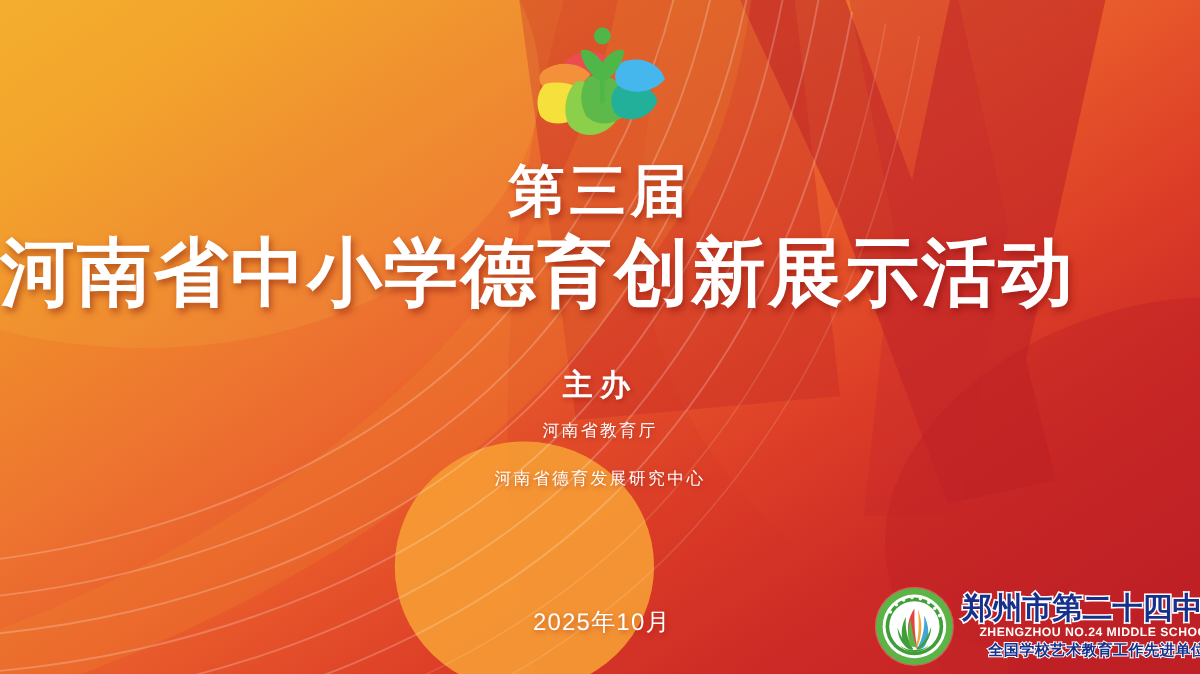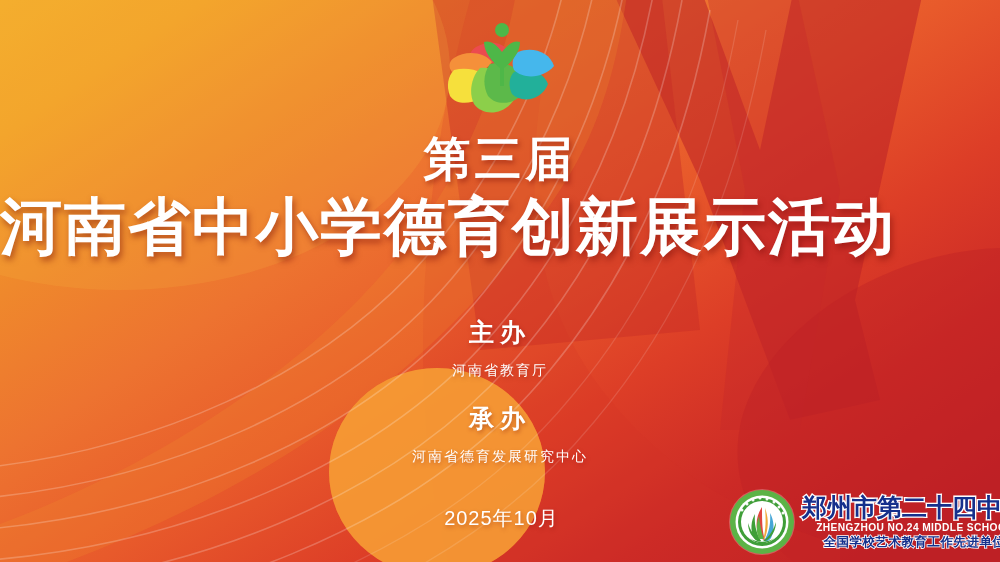--- a/index.html
+++ b/index.html
@@ -72,21 +72,21 @@
     position: absolute;
     top: 300px;
     left: 0; right: 0;
     text-align: center;
     color: #ffffff;
   }
   .org-role {
     font-size: 25px;
     font-weight: bold;
     letter-spacing: 6px;
-    margin: 16px 0 13px 0;
+    margin: 4px 0 13px 0;
     text-shadow: 1px 2px 4px rgba(120,12,8,0.4);
   }
   .org-name {
     font-size: 14px;
     font-weight: normal;
     letter-spacing: 2px;
     margin: 0 0 22px 0;
     text-shadow: 1px 2px 4px rgba(120,12,8,0.35);
   }
   .org-name.last { margin-bottom: 0; }
@@ -238,21 +238,20 @@
 
   <div class="content">
 
     <div class="subtitle-top">第三届</div>
 
     <div class="main-title">河南省中小学德育创新展示活动</div>
 
     <div class="org-block">
       <div class="org-role">主办</div>
       <div class="org-name">河南省教育厅</div>
-      <div class="org-role">承办</div>
       <div class="org-name last">河南省德育发展研究中心</div>
     </div>
 
     <div class="date-line">2025年10月</div>
   </div>
 
   <div class="school-logo">
 
     <svg class="emblem" viewBox="0 0 68 68">
       <circle cx="34" cy="34" r="33" fill="#ffffff" opacity="0.25"></circle>

